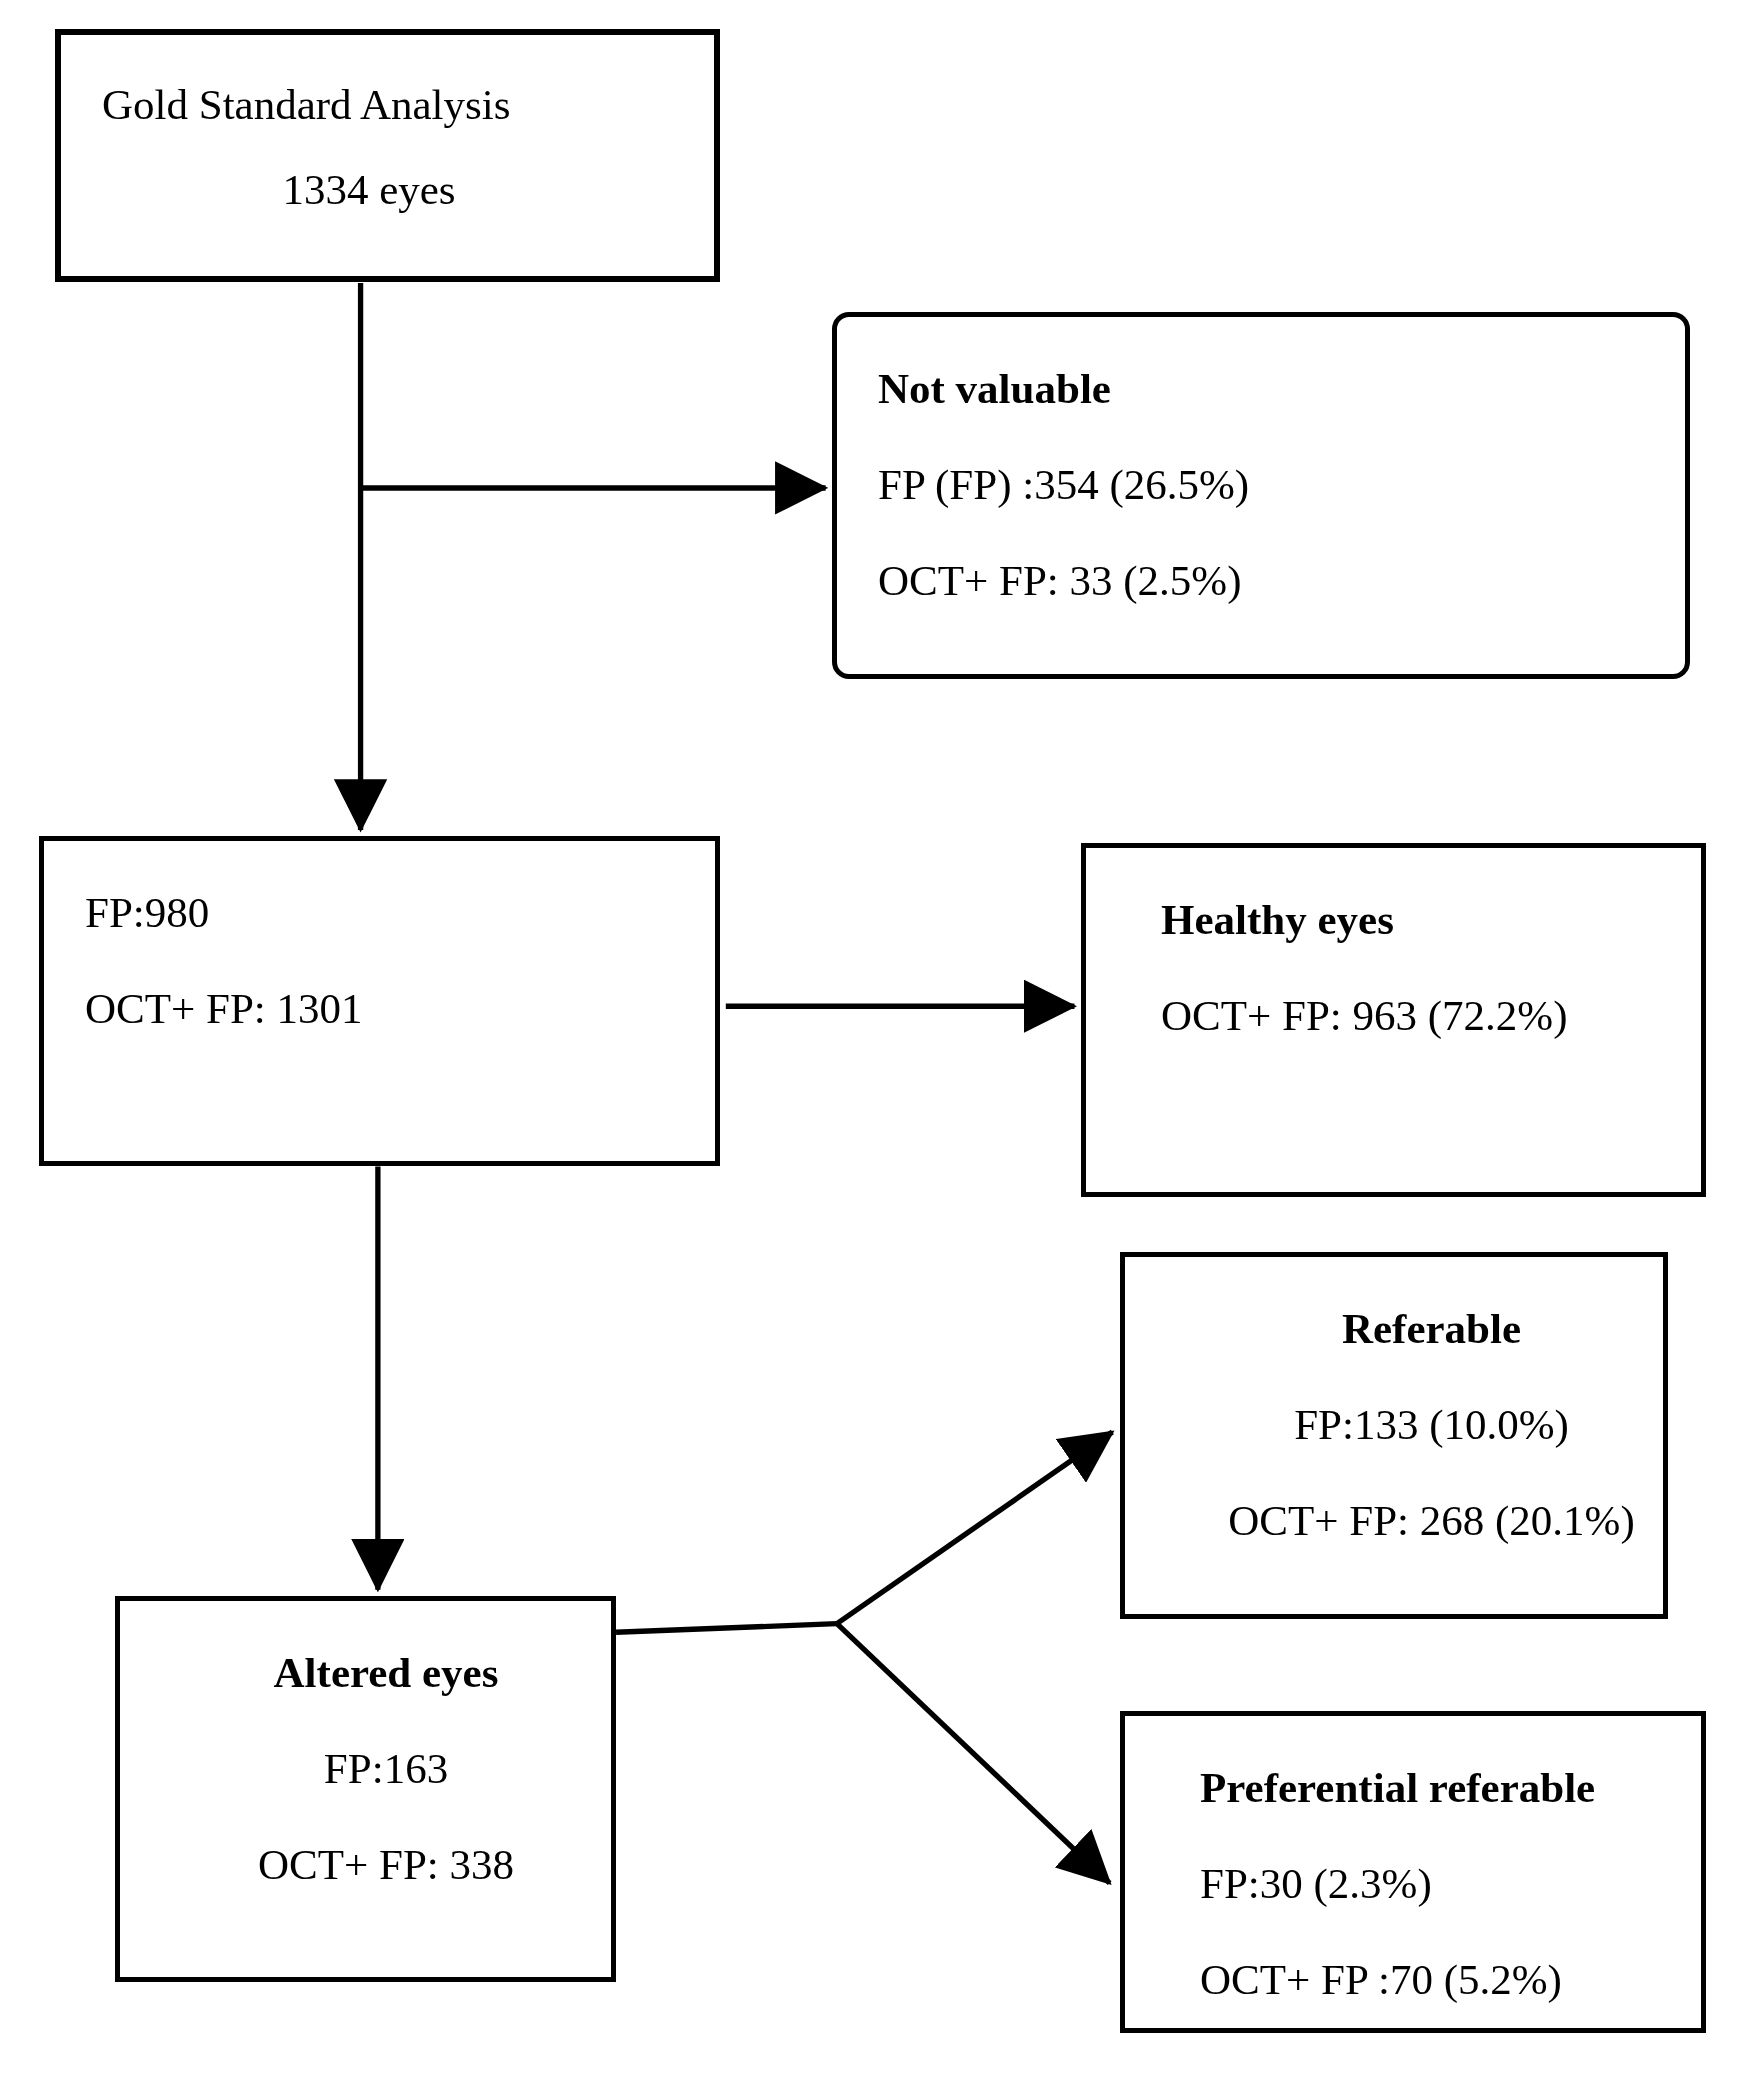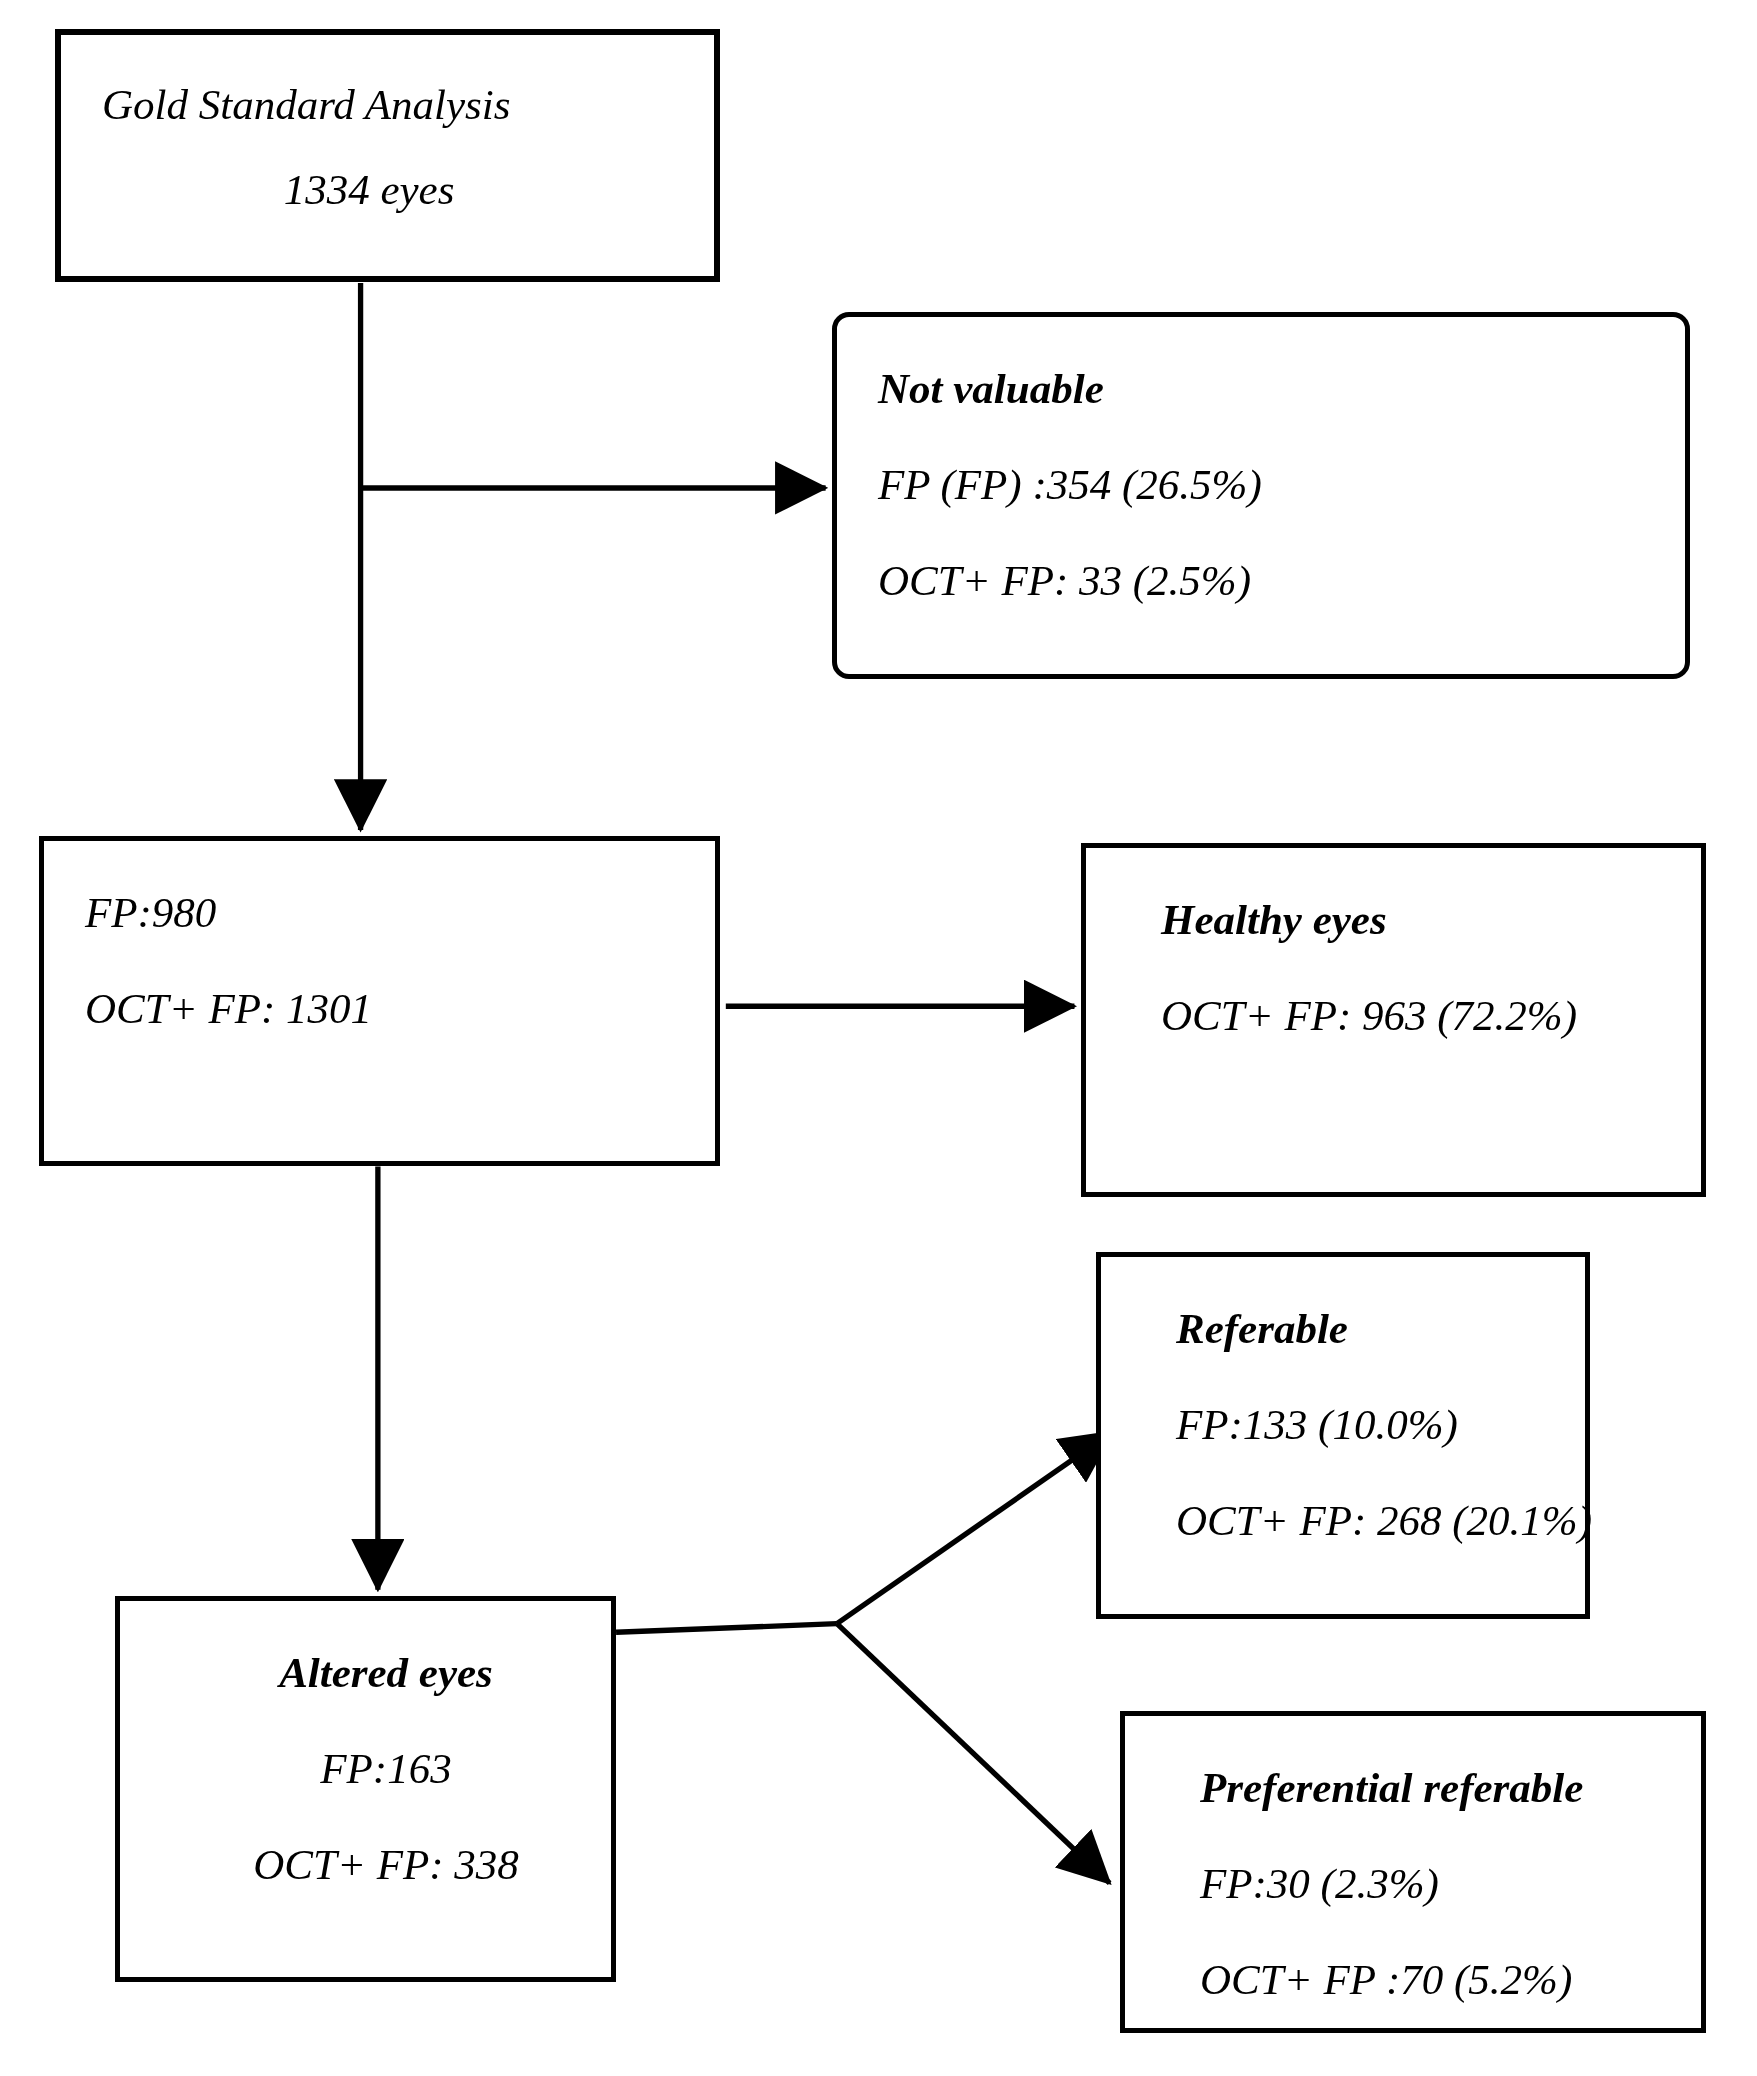--- a/index.html
+++ b/index.html
@@ -32,21 +32,20 @@
     background: #ffffff;
     border: 5.3px solid #000000;
     z-index: 2;
     padding-top: 24px;
     font-size: 43px;
     line-height: 96px;
   }
   .box .line {
     white-space: nowrap;
     padding-left: 41px;
-    font-style: italic;
   }
   .box .title {
     font-weight: bold;
   }
   .box.pad-lg .line {
     padding-left: 56px;
     margin-left: 19px;
   }
   
   .box1 {
@@ -60,21 +59,21 @@
     padding-left: 16px;
     padding-right: 53px;
   }
   
   .box2 { left: 832px; top: 312px; width: 858px; height: 367px; border-radius: 17px; }
   
   .box3 { left: 39px; top: 836px; width: 681px; height: 330px; }
   
   .box4 { left: 1081px; top: 843px; width: 625px; height: 354px; }
   
-  .box5 { left: 1096px; top: 1252px; width: 494px; height: 367px; }
+  .box5 { left: 1120px; top: 1252px; width: 548px; height: 367px; text-align: center; }
   
   .box6 { left: 115px; top: 1596px; width: 501px; height: 386px; text-align: center; }
   
   .box7 { left: 1120px; top: 1711px; width: 586px; height: 322px; }
 </style>
 </head>
 <body>
 
 <div id="canvas">
 

